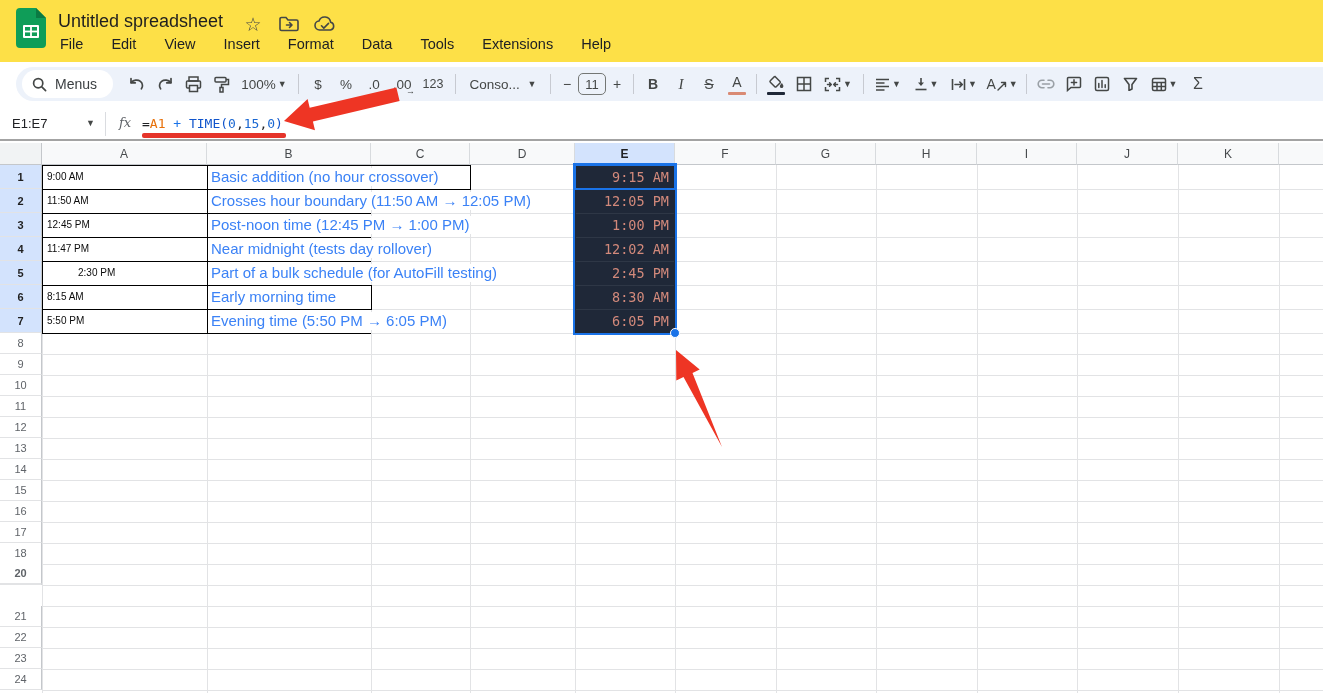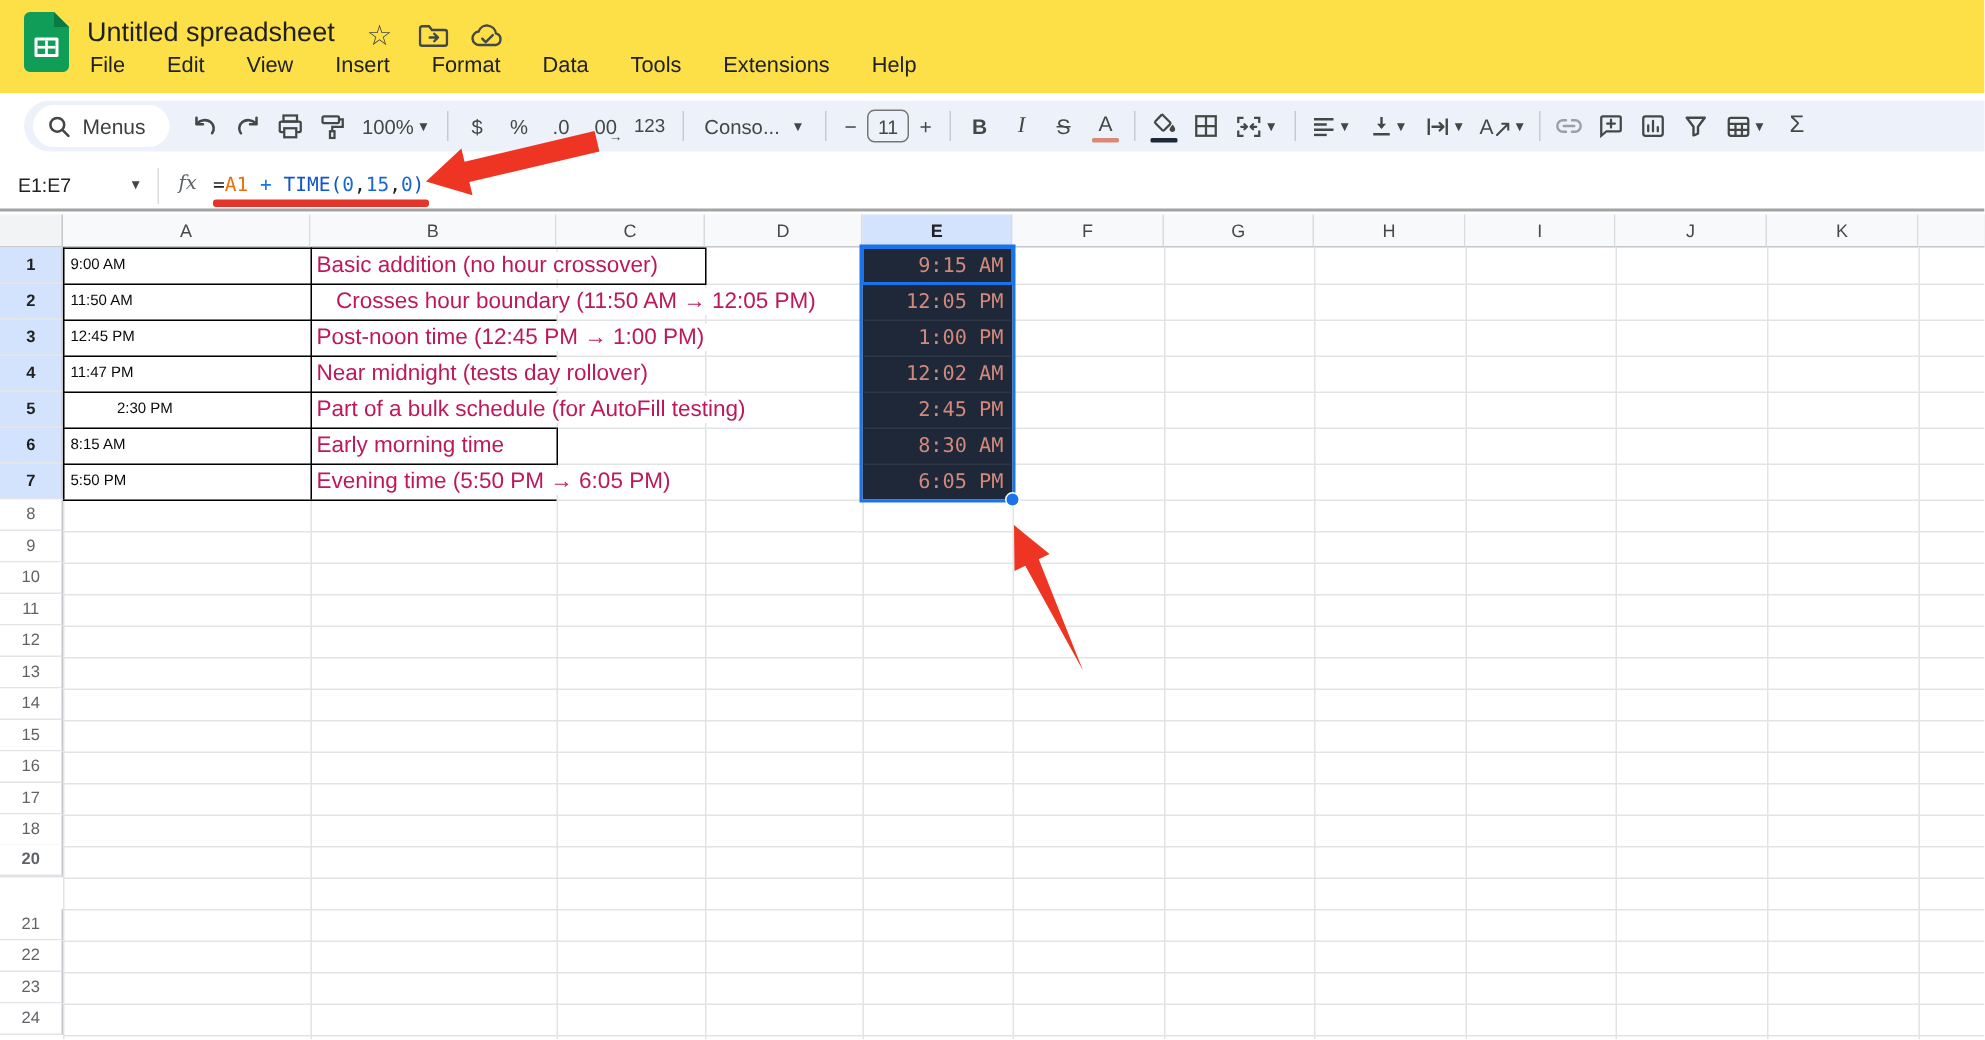--- a/index.html
+++ b/index.html
@@ -56,21 +56,21 @@
              font-size:12px; color:#474a4d; z-index:2; }
   .col-hdr.sel { background:#d3e3fd; color:#202124; font-weight:bold; }
   .row-hdr { position:absolute; left:0; width:42px; background:#fff; border-right:1px solid #c4c7cb;
              border-bottom:1px solid #e2e3e5; display:flex; align-items:center; justify-content:center;
              font-size:11px; color:#5f6368; z-index:2; }
   .row-hdr.sel { background:#d3e3fd; color:#1f1f1f; font-weight:bold; }
   #corner { position:absolute; left:0; top:0; width:42px; height:22px; background:#f1f3f4;
             border-right:1px solid #c4c7cb; border-bottom:1px solid #c4c7cb; z-index:2; }
   .blk { position:absolute; background:#000; z-index:5; }
   .cell-a { position:absolute; z-index:3; font-size:10px; color:#0a0a0a; line-height:18px; height:18px; }
-  .cell-b { position:absolute; z-index:3; font-size:15px; color:#be185d; line-height:18px; height:18px;
+  .cell-b { position:absolute; z-index:3; font-size:15px; color:#3b82f6; line-height:18px; height:18px;
             white-space:nowrap; background:#fff; padding-right:3px; }
   .sel-cell { position:absolute; z-index:4; text-align:right; font-family:"DejaVu Sans Mono", monospace;
               font-size:13.5px; }
   .sel-sep { position:absolute; z-index:4; height:1px; background:rgba(255,255,255,0.07); }
   #annot { position:absolute; left:0; top:0; width:1323px; height:693px; z-index:10; pointer-events:none; }
 </style>
 </head>
 <body>
 
 <div id="app">
@@ -356,21 +356,21 @@
       <div class="row-hdr" style="top: 400px; height: 21px;">18</div>
       <div class="row-hdr" style="top: 421px; height: 21px;">19</div>
       <div class="row-hdr" style="top: 420px; height: 21px; font-weight: bold;">20</div>
       <div class="row-hdr" style="top: 463px; height: 21px;">21</div>
       <div class="row-hdr" style="top: 484px; height: 21px;">22</div>
       <div class="row-hdr" style="top: 505px; height: 21px;">23</div>
       <div class="row-hdr" style="top: 526px; height: 21px;">24</div>
       <div class="cell-a" style="left: 47px; top: 25px;">9:00 AM</div>
       <div class="cell-b" style="left: 211px; top: 25px;">Basic addition (no hour crossover)</div>
       <div class="cell-a" style="left: 47px; top: 49px;">11:50 AM</div>
-      <div class="cell-b" style="left: 211px; top: 49px; margin-left: 13px;">Crosses hour boundary (11:50 AM → 12:05 PM)</div>
+      <div class="cell-b" style="left: 211px; top: 49px;">Crosses hour boundary (11:50 AM → 12:05 PM)</div>
       <div class="cell-a" style="left: 47px; top: 73px;">12:45 PM</div>
       <div class="cell-b" style="left: 211px; top: 73px;">Post-noon time (12:45 PM → 1:00 PM)</div>
       <div class="cell-a" style="left: 47px; top: 97px;">11:47 PM</div>
       <div class="cell-b" style="left: 211px; top: 97px;">Near midnight (tests day rollover)</div>
       <div class="cell-a" style="left: 47px; top: 121px; margin-left: 31px;">2:30 PM</div>
       <div class="cell-b" style="left: 211px; top: 121px;">Part of a bulk schedule (for AutoFill testing)</div>
       <div class="cell-a" style="left: 47px; top: 145px;">8:15 AM</div>
       <div class="cell-b" style="left: 211px; top: 145px;">Early morning time</div>
       <div class="cell-a" style="left: 47px; top: 169px;">5:50 PM</div>
       <div class="cell-b" style="left: 211px; top: 169px;">Evening time (5:50 PM → 6:05 PM)</div>

